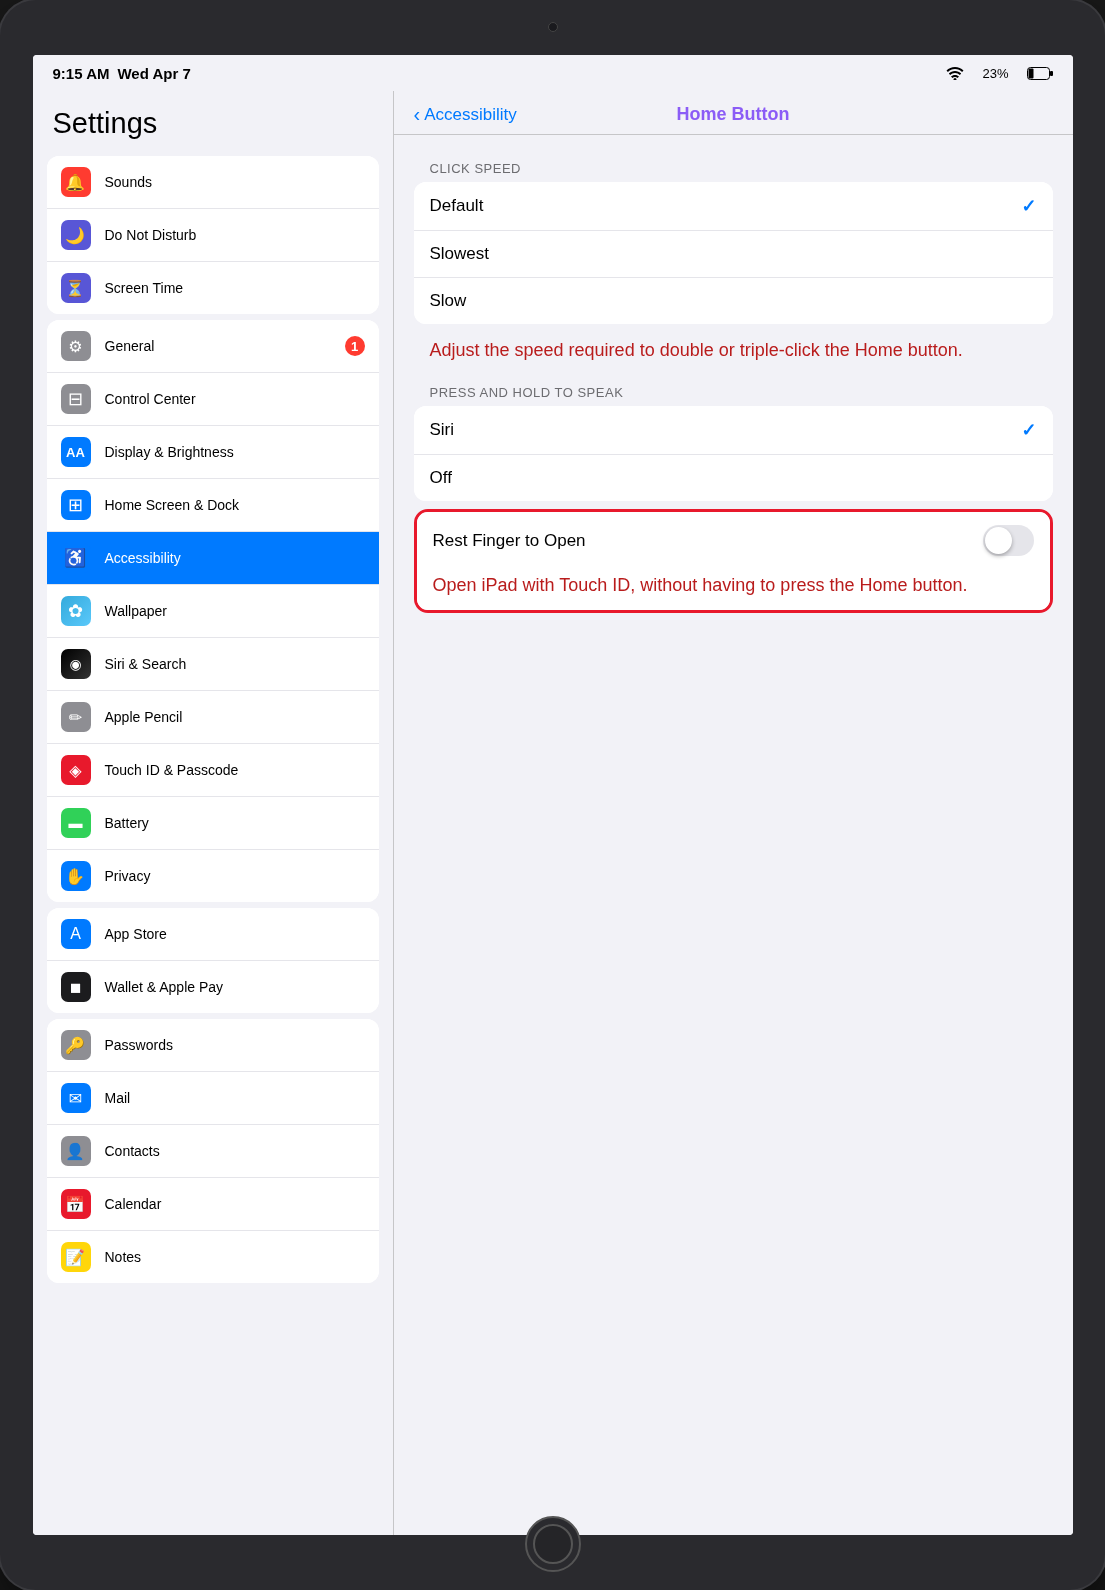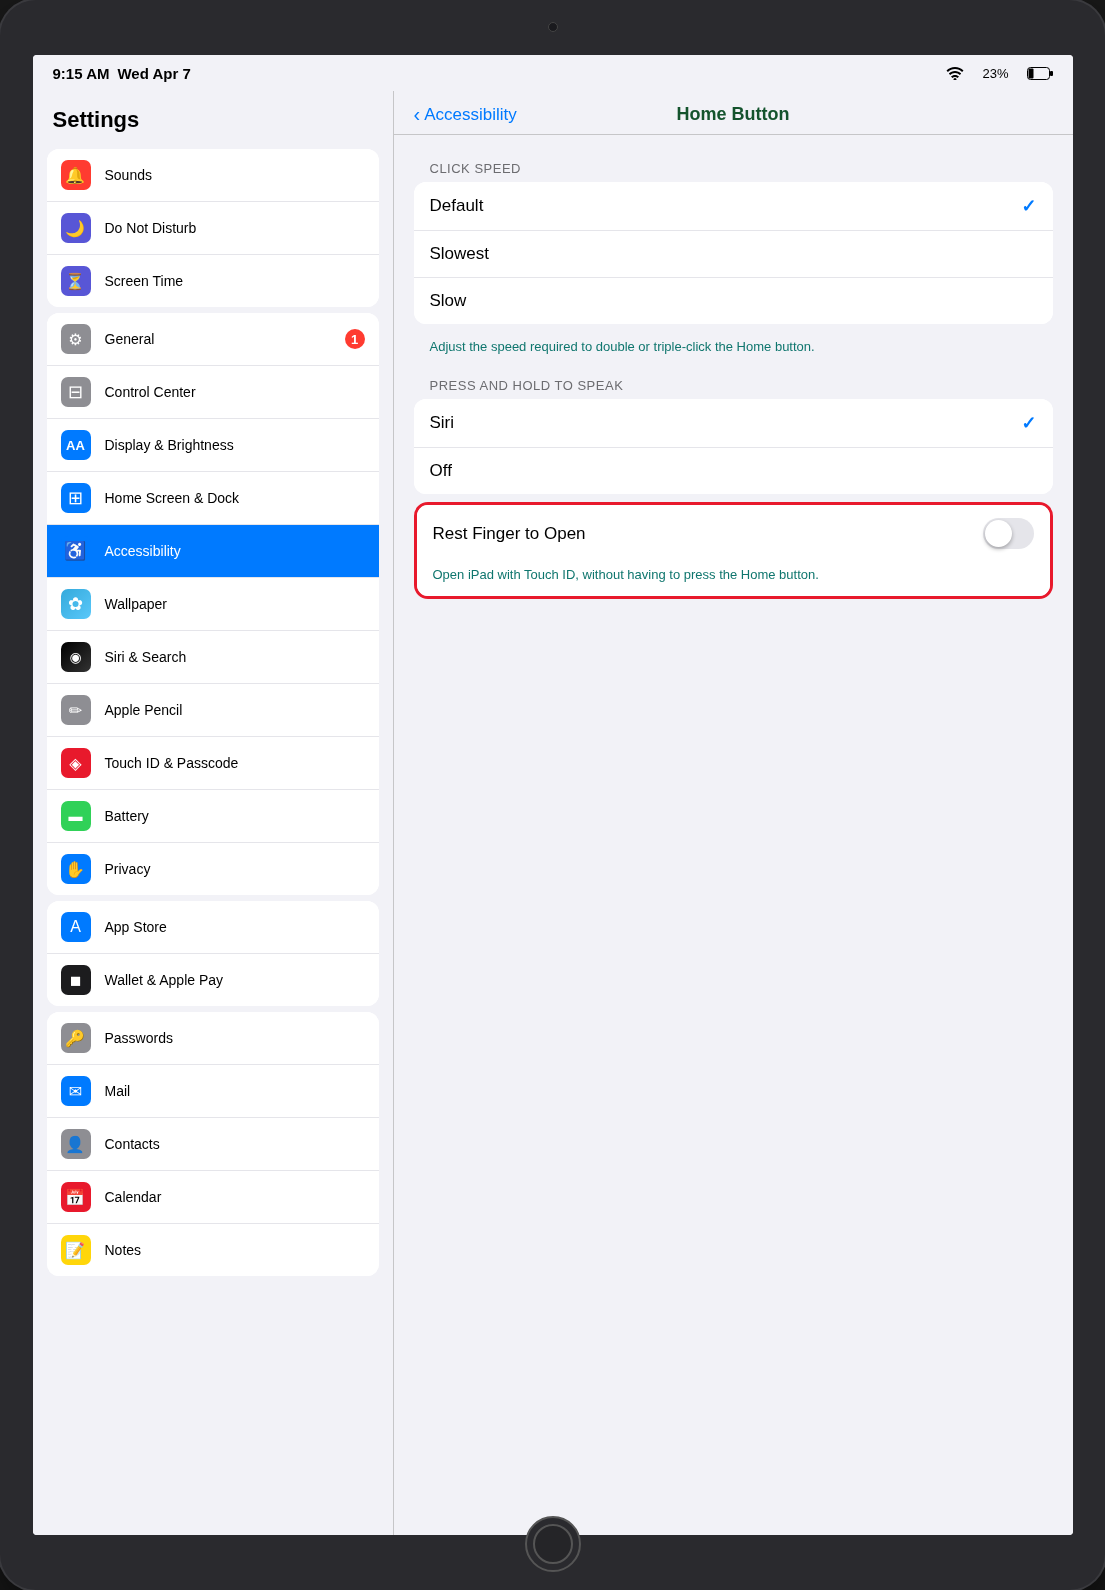--- a/index.html
+++ b/index.html
@@ -110,22 +110,22 @@
     
     .sidebar {
       width: 360px;
       background: #f2f2f7;
       overflow-y: auto;
       flex-shrink: 0;
       padding: 0 0 20px 0;
     }
 
     .sidebar-title {
-      font-size: 22px;
-      font-weight: 700;
+      font-size: 29px;
+      font-weight: 400;
       color: #000;
       padding: 16px 20px 10px 20px;
     }
 
     .sidebar-section {
       background: #fff;
       border-radius: 12px;
       margin: 6px 14px;
       overflow: hidden;
     }
@@ -245,22 +245,22 @@
       flex: 1;
     }
 
     .checkmark {
       color: #007aff;
       font-size: 18px;
       font-weight: 600;
     }
 
     .section-footer {
-      font-size: 13px;
-      color: #0f766e;
+      font-size: 18px;
+      color: #b91c1c;
       padding: 6px 16px 16px 16px;
       line-height: 1.4;
     }
 
     
     .toggle-switch {
       width: 51px;
       height: 31px;
       background: #e5e5ea;
       border-radius: 15.5px;
@@ -452,21 +452,21 @@
 
       <div style="width:1px; background:#c6c6c8; flex-shrink:0;"></div>
 
       <div class="detail-panel">
 
         <div class="nav-bar-wrapper">
           <div class="back-link">
             <span class="back-chevron">‹</span>
             <span>Accessibility</span>
           </div>
-          <span style="font-size:18px; font-weight:700; color:#14532d; position:absolute; left:50%; transform:translateX(-50%);">Home Button</span>
+          <span style="font-size:18px; font-weight:700; color:#8b5cf6; position:absolute; left:50%; transform:translateX(-50%);">Home Button</span>
         </div>
 
         <div class="detail-content">
 
           <div class="section-header">CLICK SPEED</div>
           <div class="settings-group">
             <div class="settings-row">
               <span class="settings-row-label">Default</span>
               <span class="checkmark">✓</span>
             </div>

